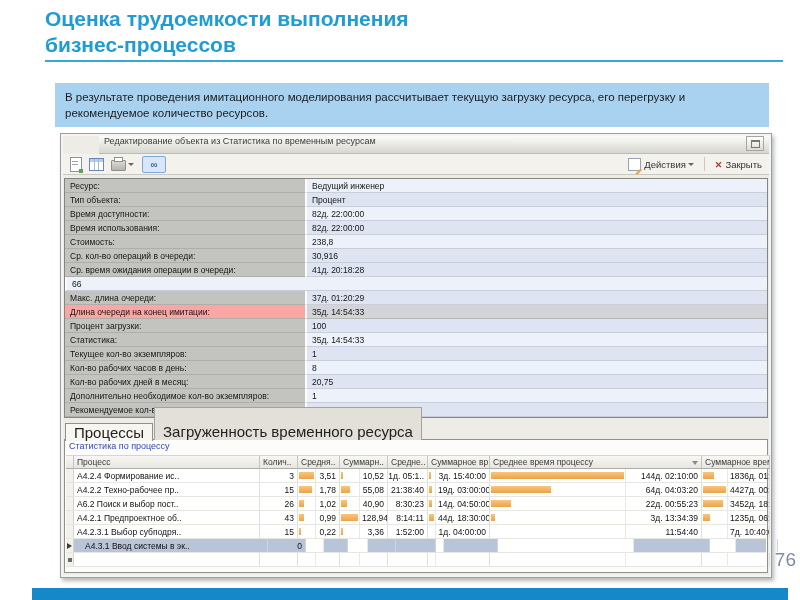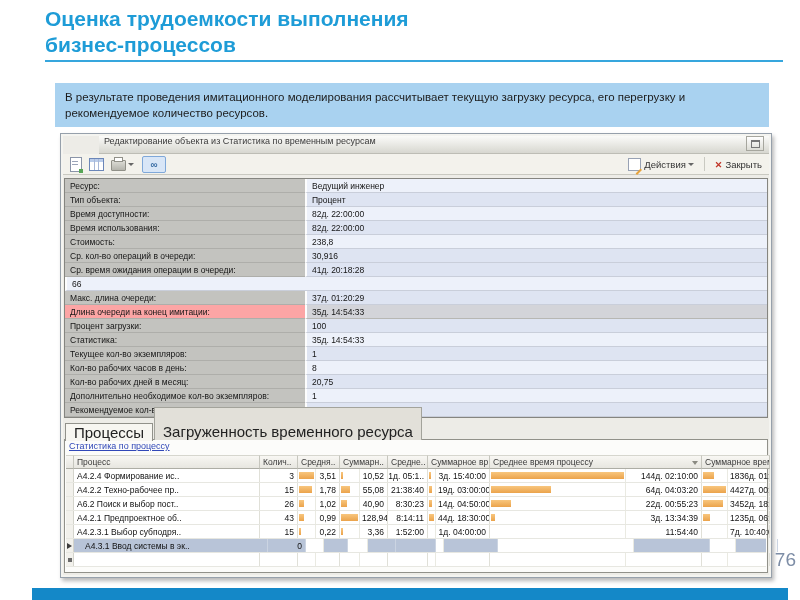--- a/index.html
+++ b/index.html
@@ -60,21 +60,21 @@
   .prow.psel .plabel{background:#fca5a5;}
   .prow.psel .pvalue{background:#D3D4D9;border-bottom-color:#B7B7B3;}
   
   .tabsbar{position:absolute;left:4px;top:288px;height:18px;display:flex;align-items:flex-end;gap:1px;z-index:3;}
   .tab{font-size:15px;color:#222;padding:18px 8px 2px;border:1px solid #A3A39B;border-bottom:none;
        background:#E2E0D9;line-height:12px;}
   .tab.active{background:#F7F6F1;padding-top:3px;margin-bottom:-1px;border-color:#91918A;}
   
   .gridpanel{position:absolute;left:3px;top:305px;width:704px;height:134px;background:#FCFCFA;
              border:1px solid #91918A;box-sizing:border-box;}
-  .statlink{position:absolute;left:4px;top:1px;font-size:9px;color:#3148B8;text-decoration:underline;cursor:pointer;}
+  .statlink{position:absolute;left:4px;top:1px;font-size:9px;color:#3148B8;cursor:pointer;}
   .grid{position:absolute;left:1px;top:15px;width:700px;}
   .ghead,.grow{display:flex;}
   .ghead{height:14px;}
   .gh{background:linear-gradient(#F8F7F3,#E7E6E0);border-right:1px solid #C6C6BE;border-top:1px solid #D6D6CE;
       border-bottom:1px solid #ADADA5;font-size:8.5px;color:#3a3a3a;padding:0 3px;box-sizing:border-box;
       display:flex;align-items:center;white-space:nowrap;overflow:hidden;}
   .sort-tri{margin-left:auto;width:0;height:0;border:3px solid transparent;border-top:4px solid #8A8A82;margin-top:4px;}
   .grow{height:13px;border-bottom:1px solid #E7E7E1;background:#fff;}
   .gmark{width:8px;flex:0 0 8px;background:#F2F1EC;border-right:1px solid #D4D4CC;display:flex;
          align-items:center;justify-content:center;box-sizing:border-box;}

